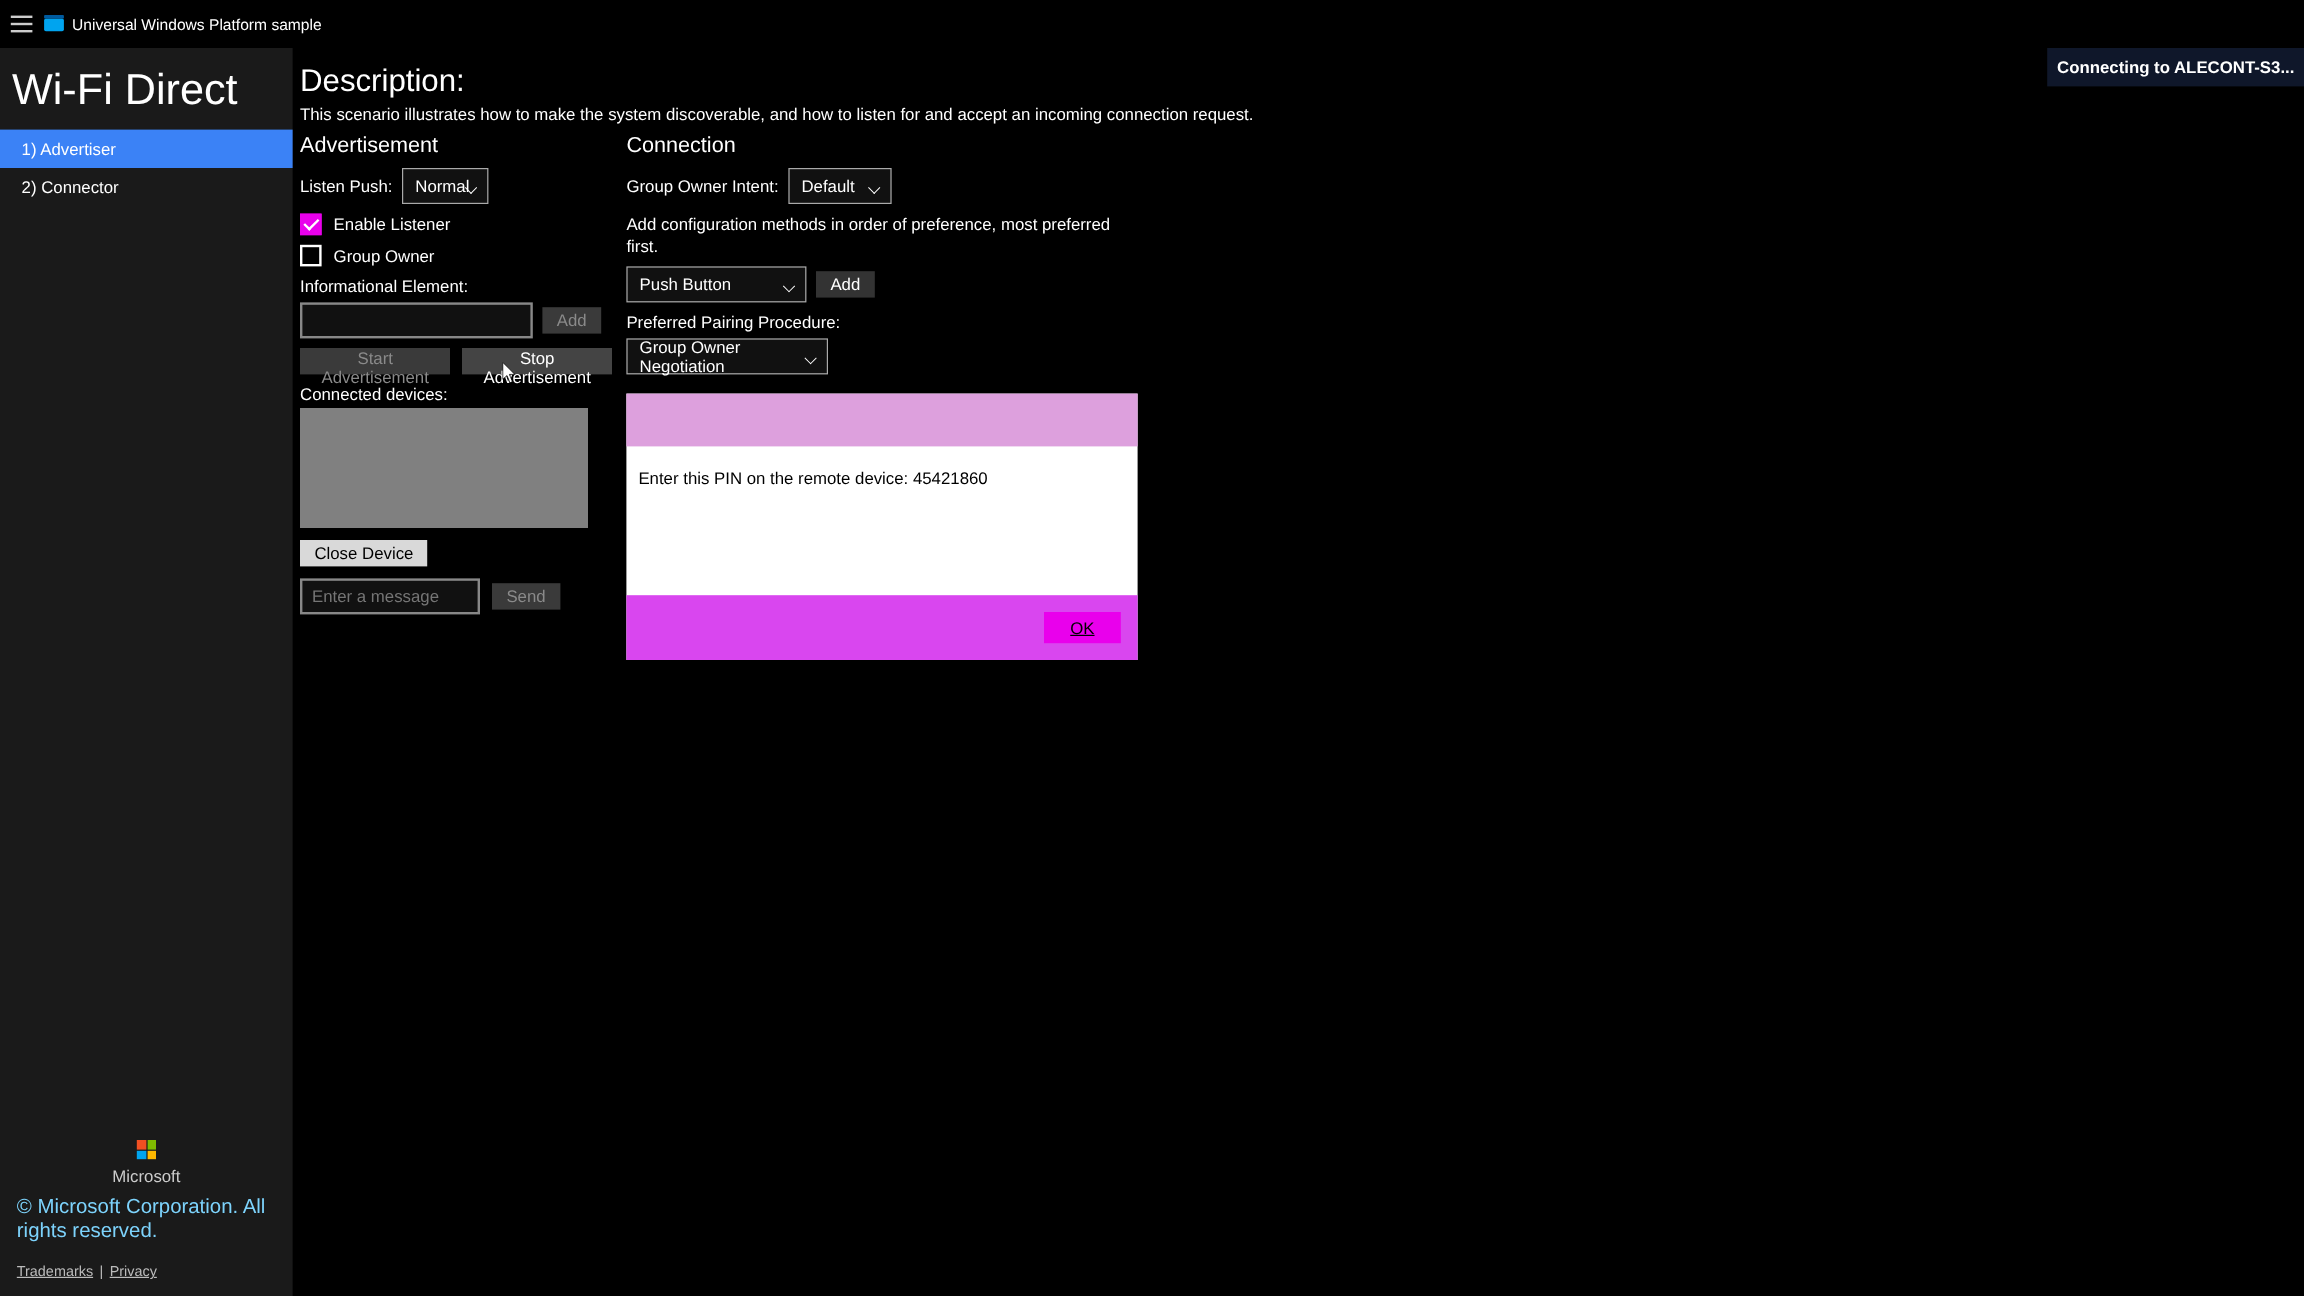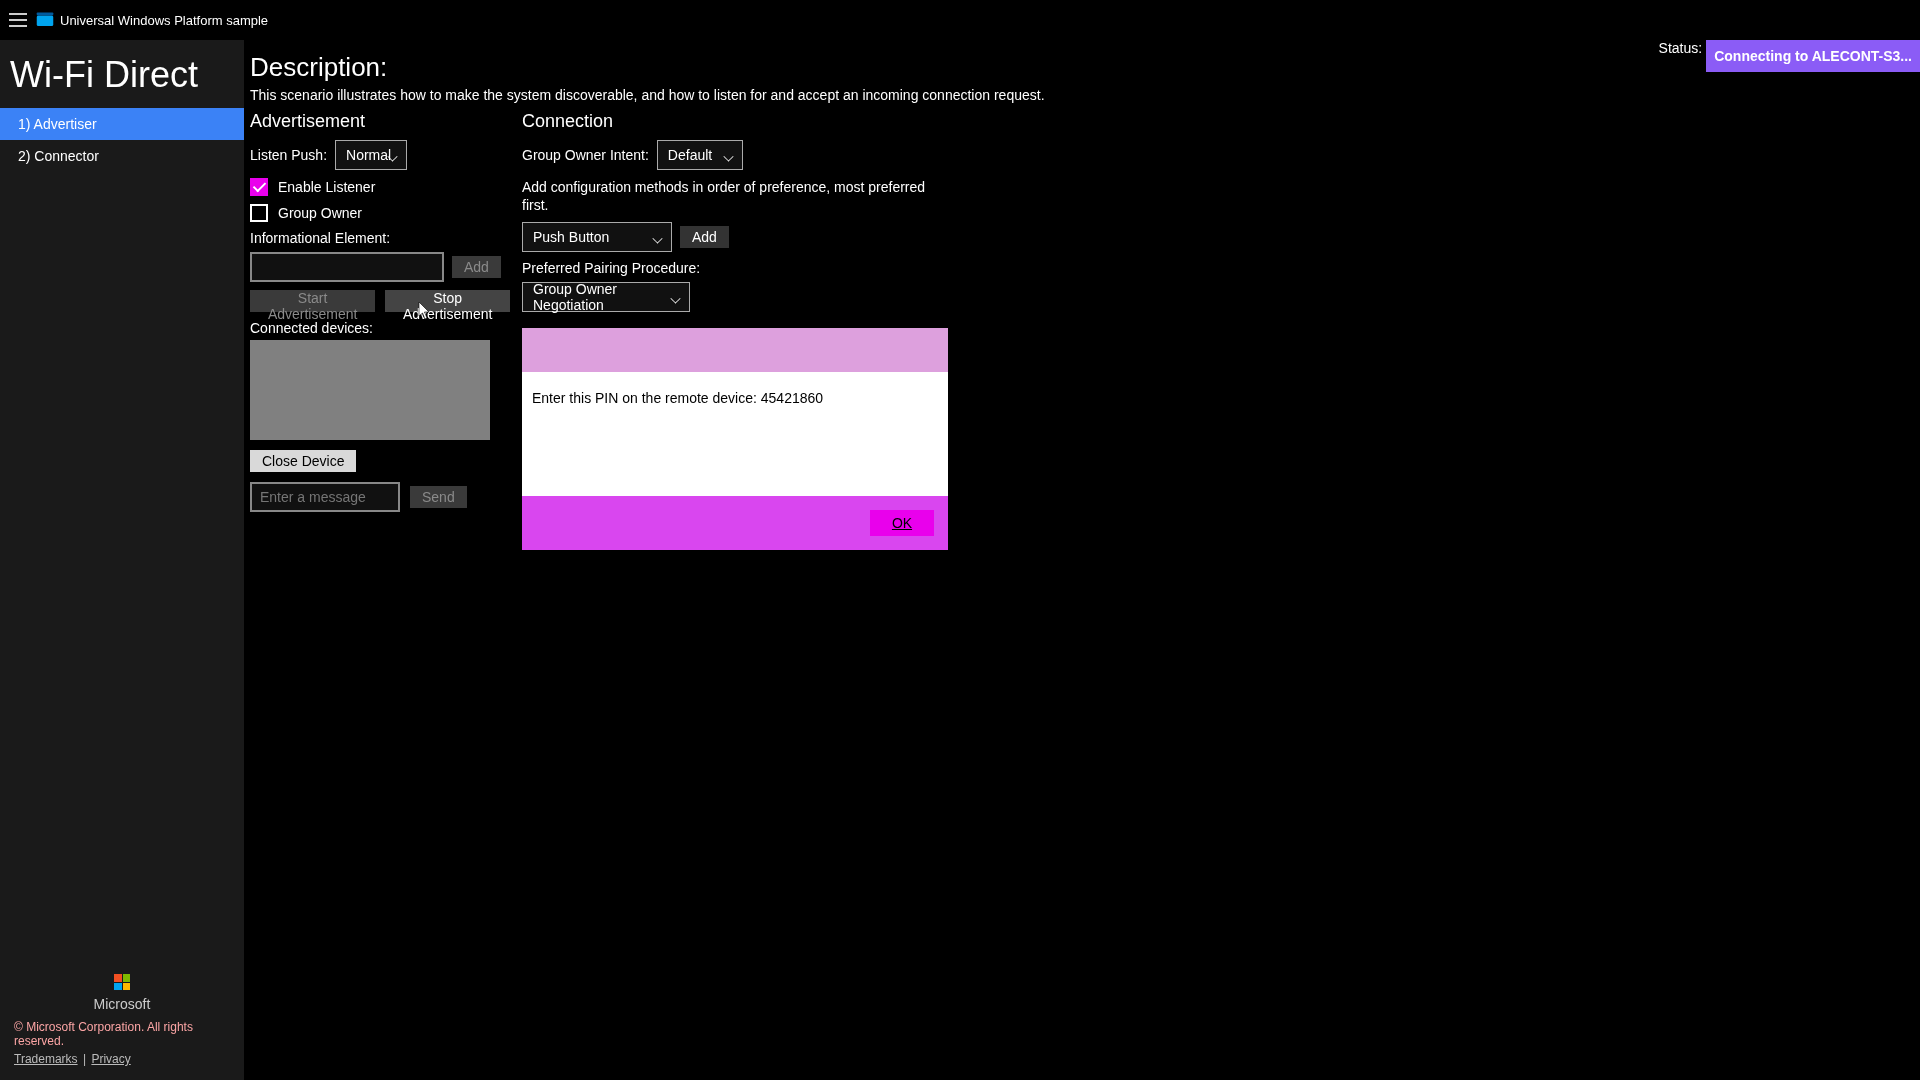--- a/index.html
+++ b/index.html
@@ -97,21 +97,21 @@
   width: 16px; height: 16px;
   display: grid;
   grid-template-columns: 1fr 1fr;
   grid-template-rows: 1fr 1fr;
   gap: 1px;
 }
 .ms-logo span:nth-child(1){background:#f25022;}
 .ms-logo span:nth-child(2){background:#7fba00;}
 .ms-logo span:nth-child(3){background:#00a4ef;}
 .ms-logo span:nth-child(4){background:#ffb900;}
-.copyright { color: #fca5a5; margin-bottom: 4px; font-size: 12px;}
+.copyright { color: #7dd3fc; margin-bottom: 16px; font-size: 17px;}
 .footer-links { font-size: 12px; color: #bbb; }
 .footer-links span { text-decoration: underline; cursor: pointer; color: #bbb; }
 .footer-sep { margin: 0 2px; text-decoration: none !important;}
 .main {
   flex: 1;
   background: #000;
   display: flex;
   min-height: 0;
 }
 .content {
@@ -257,21 +257,21 @@
   width: 64px;
   height: 26px;
   font-size:14px;
   display:flex; align-items:center; justify-content:center;
 }
 .status-area {
   padding: 0 4px;
 }
 .status-label { font-size:14px; color:#fff; margin-bottom:6px;}
 .status-bar {
-  background:#8b5cf6;
+  background:#0f172a;
   height: 32px;
   display:flex;
   align-items:center;
   padding: 0 8px;
   font-weight:600;
   color:#fff;
   font-size:14px;
 }
 .cursor {
   position:absolute;
@@ -408,23 +408,20 @@
                 <span>Enter this PIN on the remote device: </span><span>45421860</span>
               </div>
               <div class="dialog-footer">
                 <button class="btn accent">OK</button>
               </div>
             </div>
           </div>
         </div>
       </div>
 
-      <div class="status-area">
-        <div class="status-label">Status:</div>
-      </div>
       <div class="status-bar">
         <span>Connecting to ALECONT-S3...</span>
       </div>
     </div>
   </div>
 </div>
 
 <div class="cursor">
   <svg viewBox="0 0 12 18">
       <path d="M0 0 L0 14 L3.5 11 L6 17 L8 16 L5.5 10 L10 10 Z" fill="#fff" stroke="#000" stroke-width="0.6"></path>

